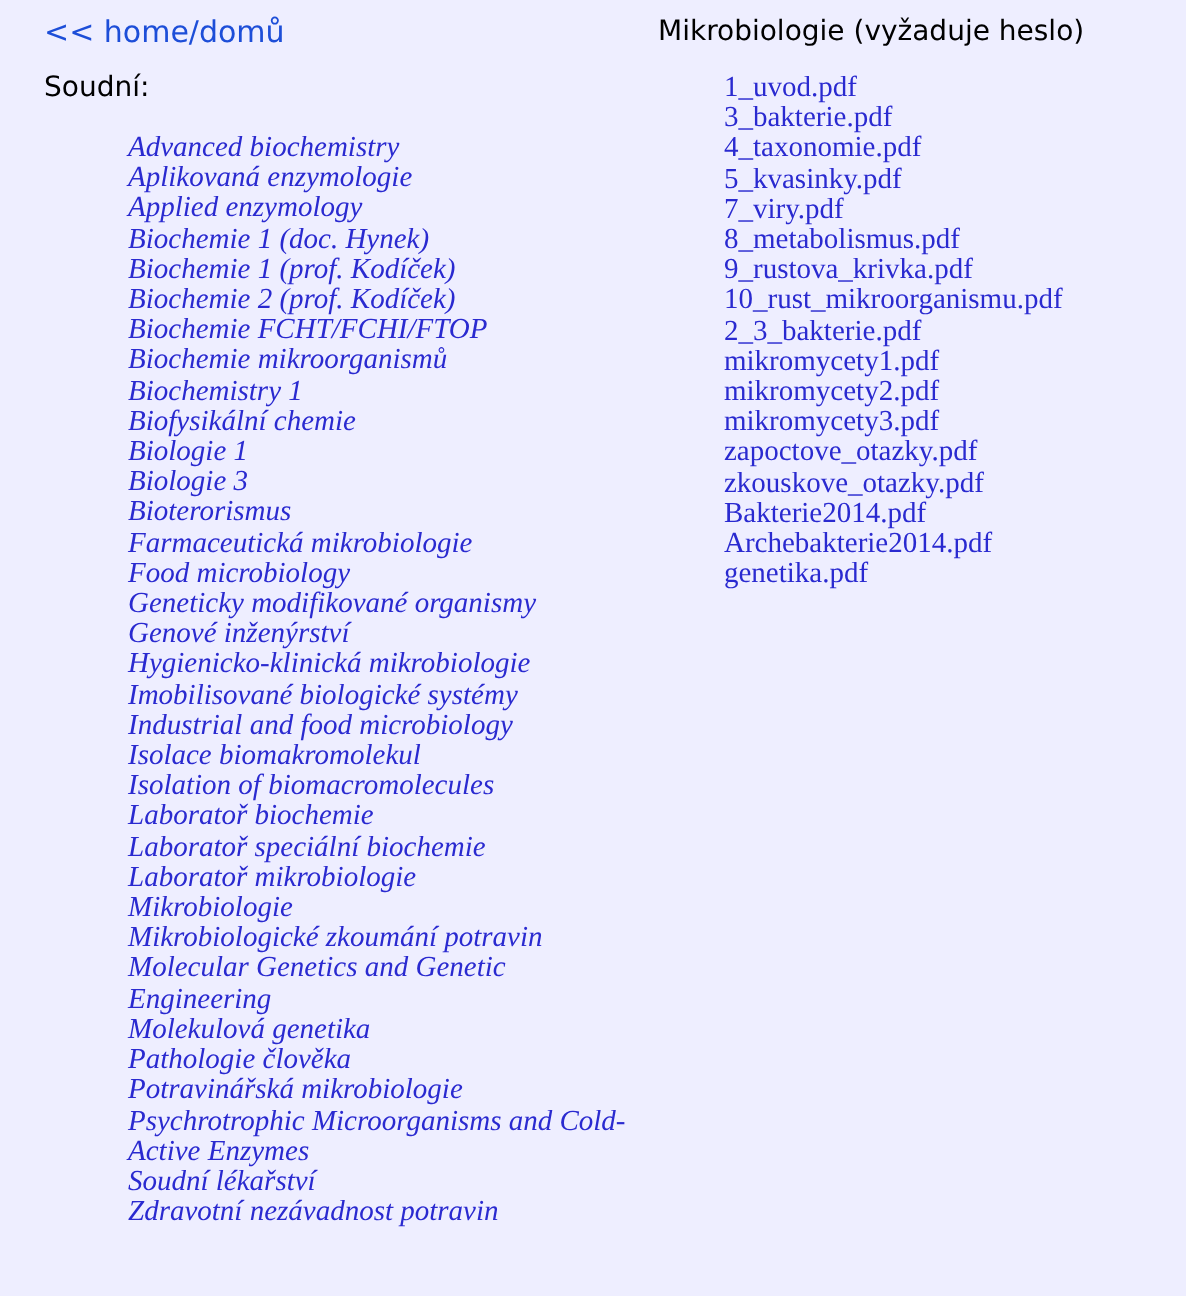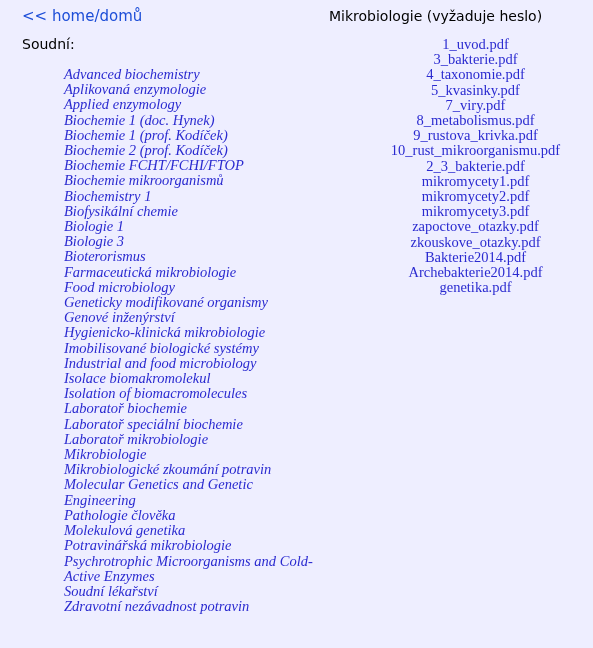--- a/index.html
+++ b/index.html
@@ -59,21 +59,20 @@
     margin: 0;
     padding: 0;
   }
   .subject-list {
     margin-top: 13px;
     padding-left: 64px;
   }
   .file-list {
     margin-top: 11px;
     padding-left: 36px;
-    text-align: center;
   }
   .list-item {
     font-family: "Liberation Serif", serif;
     font-size: 14.5px;
     line-height: 15.2px;
     color: #2a2ad0;
     white-space: normal;
   }
   .subject-list .list-item {
     max-width: 258px;
@@ -113,22 +112,22 @@
         <li class="list-item">Imobilisované biologické systémy</li>
         <li class="list-item">Industrial and food microbiology</li>
         <li class="list-item">Isolace biomakromolekul</li>
         <li class="list-item">Isolation of biomacromolecules</li>
         <li class="list-item">Laboratoř biochemie</li>
         <li class="list-item">Laboratoř speciální biochemie</li>
         <li class="list-item">Laboratoř mikrobiologie</li>
         <li class="list-item">Mikrobiologie</li>
         <li class="list-item">Mikrobiologické zkoumání potravin</li>
         <li class="list-item">Molecular Genetics and Genetic Engineering</li>
+        <li class="list-item">Molekulová genetika</li>
         <li class="list-item">Pathologie člověka</li>
-        <li class="list-item">Molekulová genetika</li>
         <li class="list-item">Potravinářská mikrobiologie</li>
         <li class="list-item">Psychrotrophic Microorganisms and Cold-Active Enzymes</li>
         <li class="list-item">Soudní lékařství</li>
         <li class="list-item">Zdravotní nezávadnost potravin</li>
       </ul>
   </div>
 
   <div class="col-right">
     <div class="heading-right">Mikrobiologie (vyžaduje heslo)</div>
     <ul class="item-list file-list" id="file-list">

